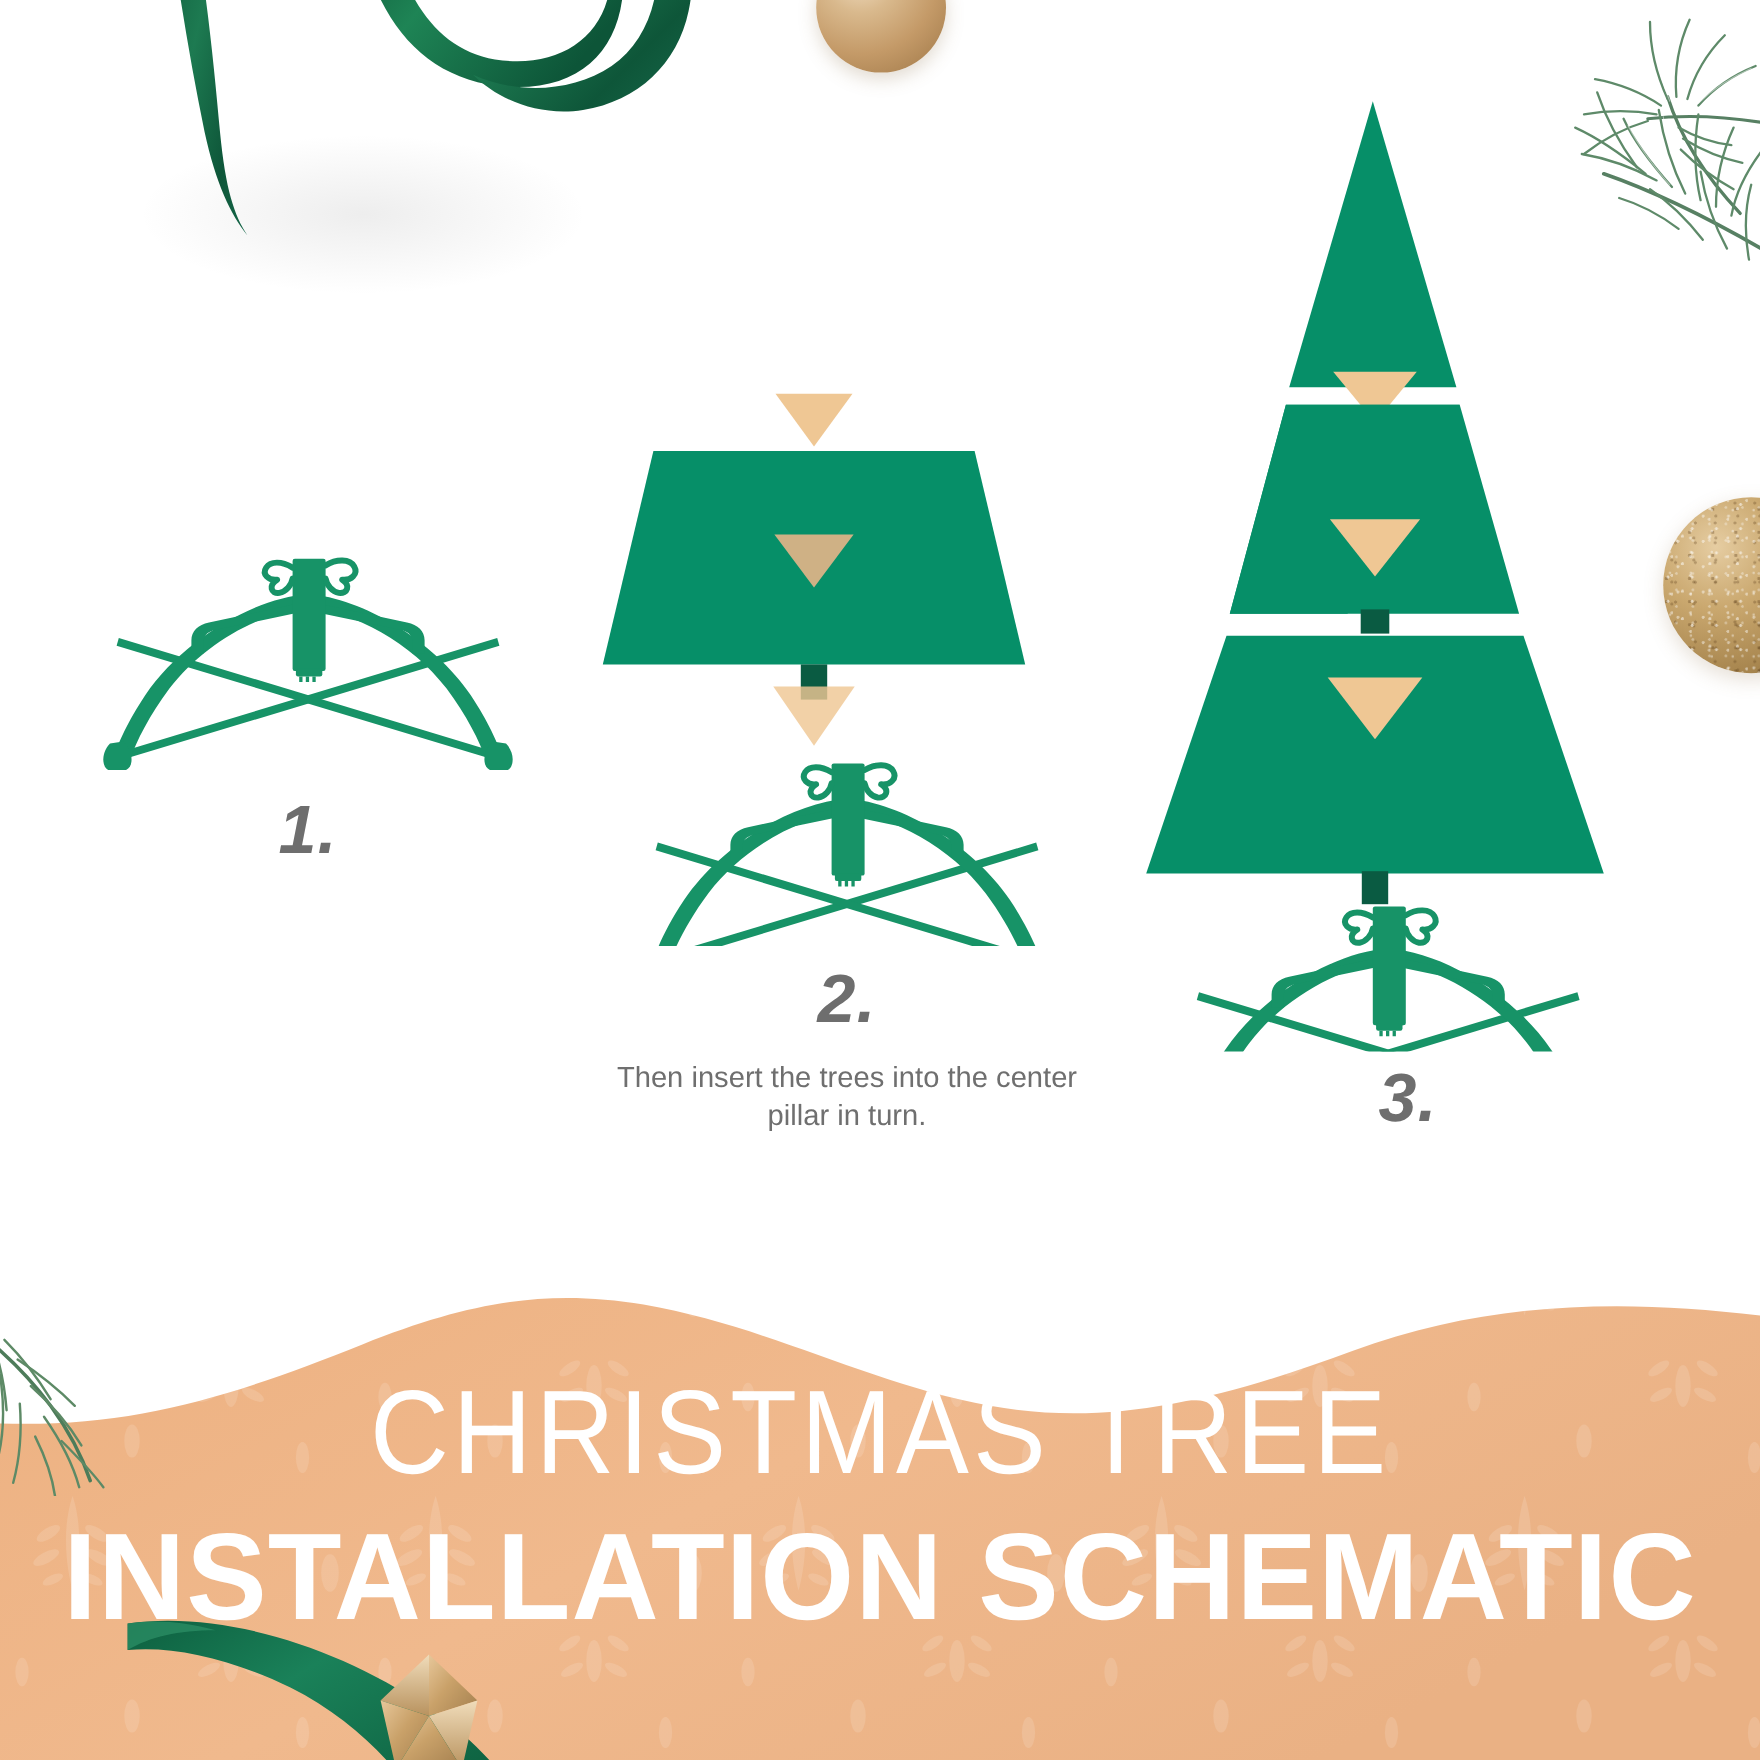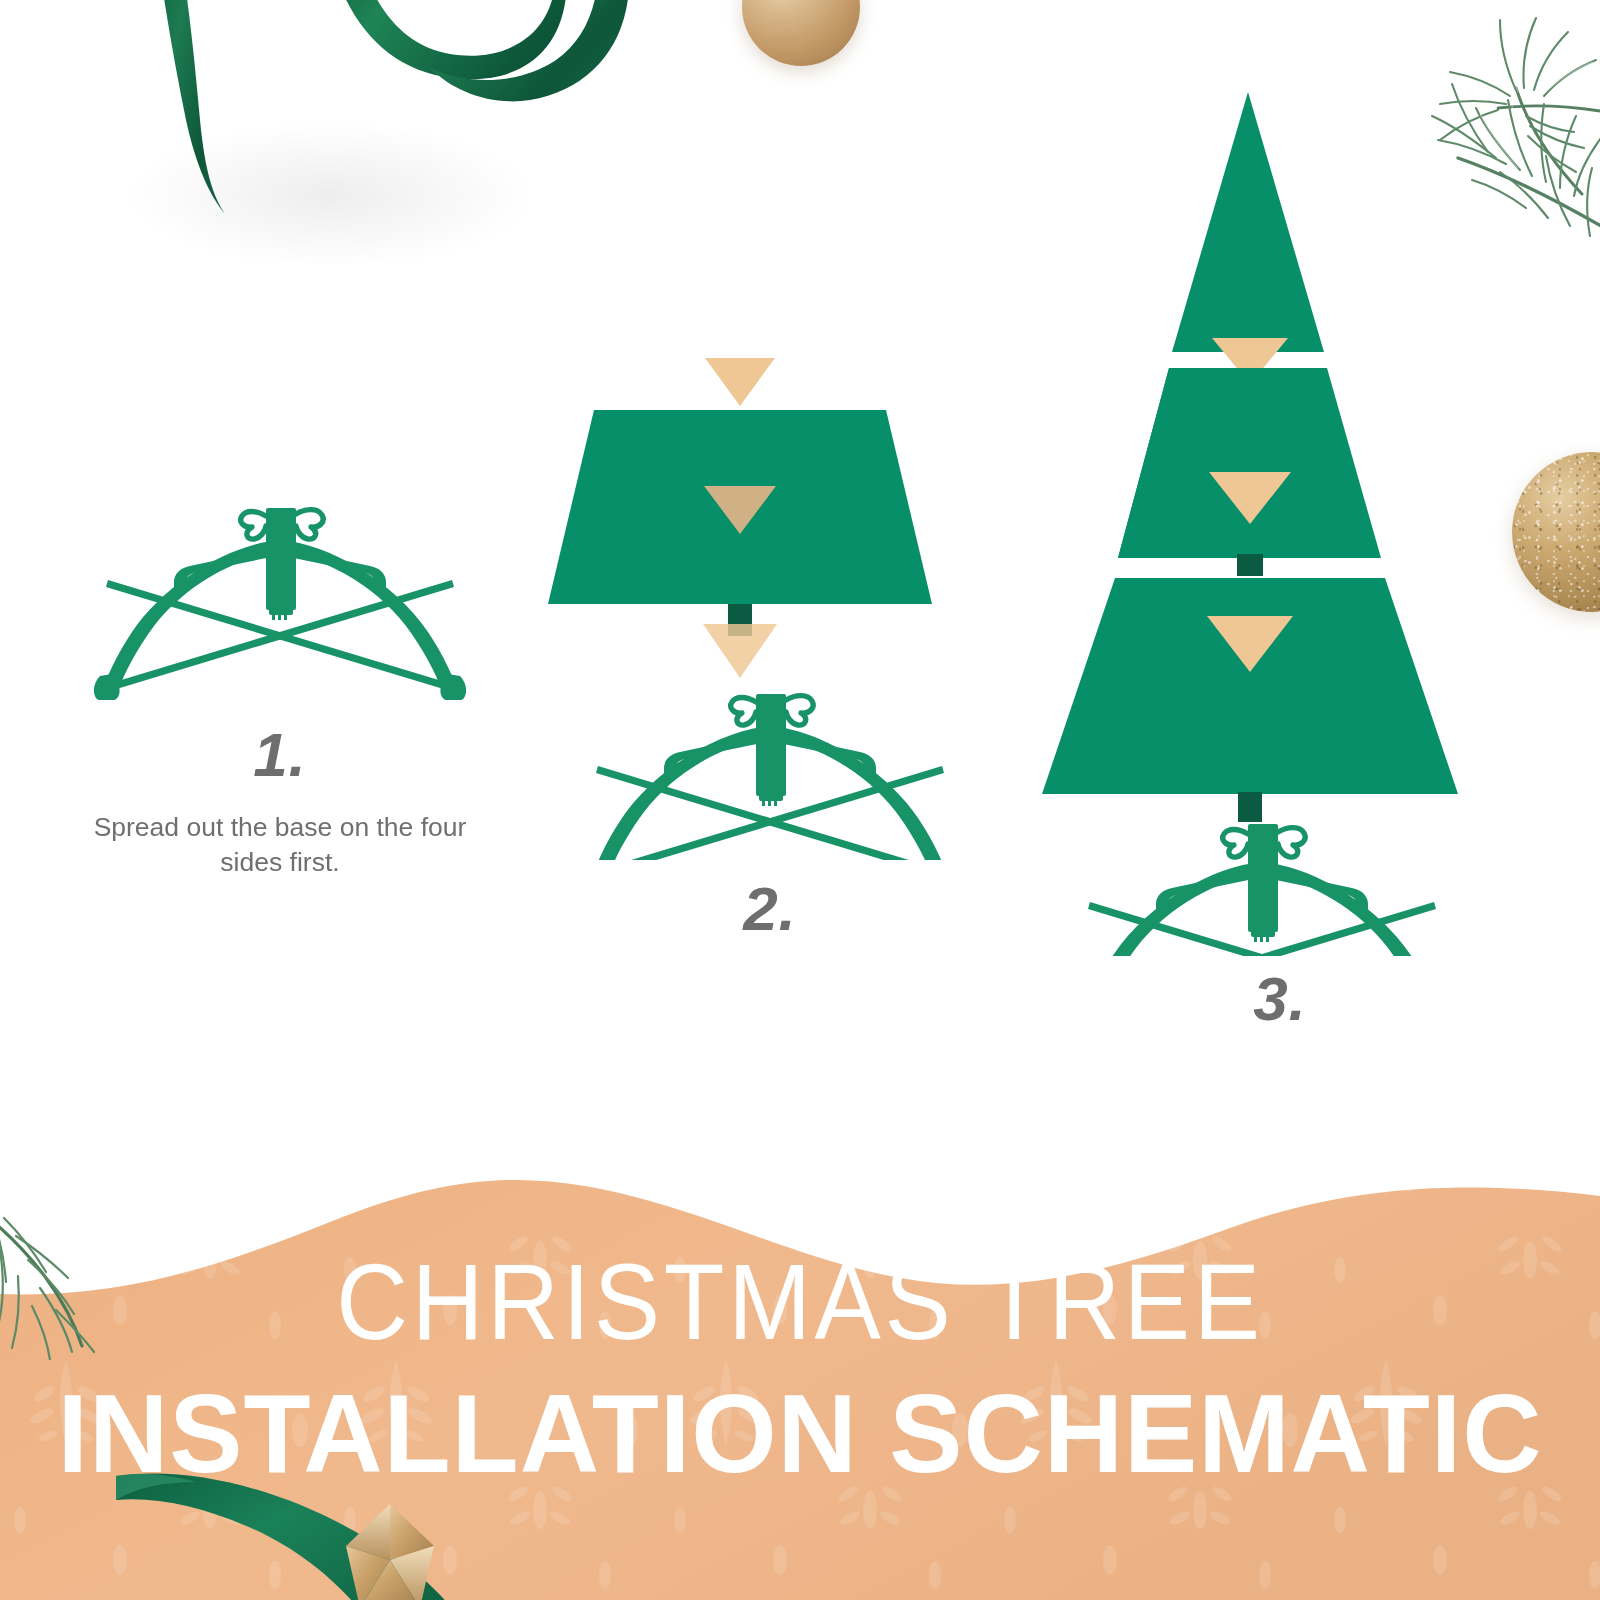--- a/index.html
+++ b/index.html
@@ -174,21 +174,20 @@
         <rect x="199" y="138" width="24" height="7" rx="2"></rect>
         <path d="M202,145 h3 v5 h-3 Z M208,145 h3 v5 h-3 Z M214,145 h3 v5 h-3 Z"></path>
       </g>
 
       <g fill="none" stroke="#179367" stroke-width="5.4" stroke-linecap="round" stroke-linejoin="round">
         <path d="M196,46 C186,40 176,40 172,46 C168,52 174,58 182,57 C174,62 176,70 184,69 C190,68 195,62 196,56"></path>
         <path d="M226,44 C236,38 248,38 252,45 C256,52 249,58 241,57 C249,62 246,70 238,69 C232,68 227,62 226,56"></path>
       </g>
     </svg>
     <div class="step-num" style="margin-top:24px;">1.</div>
-    <div class="step-desc" style="margin-top:24px;padding:0 60px;">Spread out the base on the four sides first.</div>
   </div>
 
   <div class="step" style="left:490px;top:340px;width:560px;">
     <svg viewBox="0 0 560 520" width="560" height="520" style="display:block;margin:0 auto;">
 
       <polygon points="215,18 285,18 250,66" fill="#efc794"></polygon>
 
       <polygon points="104,70 396,70 442,264 58,264" fill="#068f68"></polygon>
 
       <polygon points="214,146 286,146 250,194" fill="#cfb185"></polygon>
@@ -209,20 +208,21 @@
         <rect x="196" y="38" width="30" height="102" rx="2"></rect>
         <rect x="199" y="138" width="24" height="7" rx="2"></rect>
         <path d="M202,145 h3 v5 h-3 Z M208,145 h3 v5 h-3 Z M214,145 h3 v5 h-3 Z"></path>
       </g>
       <g transform="translate(70,316)" fill="none" stroke="#179367" stroke-width="5.4" stroke-linecap="round" stroke-linejoin="round">
         <path d="M196,46 C186,40 176,40 172,46 C168,52 174,58 182,57 C174,62 176,70 184,69 C190,68 195,62 196,56"></path>
         <path d="M226,44 C236,38 248,38 252,45 C256,52 249,58 241,57 C249,62 246,70 238,69 C232,68 227,62 226,56"></path>
       </g>
     </svg>
     <div class="step-num" style="margin-top:18px;">2.</div>
+    <div class="step-desc" style="margin-top:22px;padding:0 60px;">Then insert the trees into the center pillar in turn.</div>
   </div>
 
   <div class="step" style="left:1000px;top:76px;width:560px;">
     <svg viewBox="0 0 560 880" width="560" height="880" style="display:block;margin:0 auto;">
 
       <polygon points="248,16 172,276 324,276" fill="#068f68"></polygon>
 
       <polygon points="212,262 288,262 250,308" fill="#efc794"></polygon>
 
       <polygon points="169,292 327,292 225,482 273,482 381,482 118,482" fill="#068f68"></polygon>

